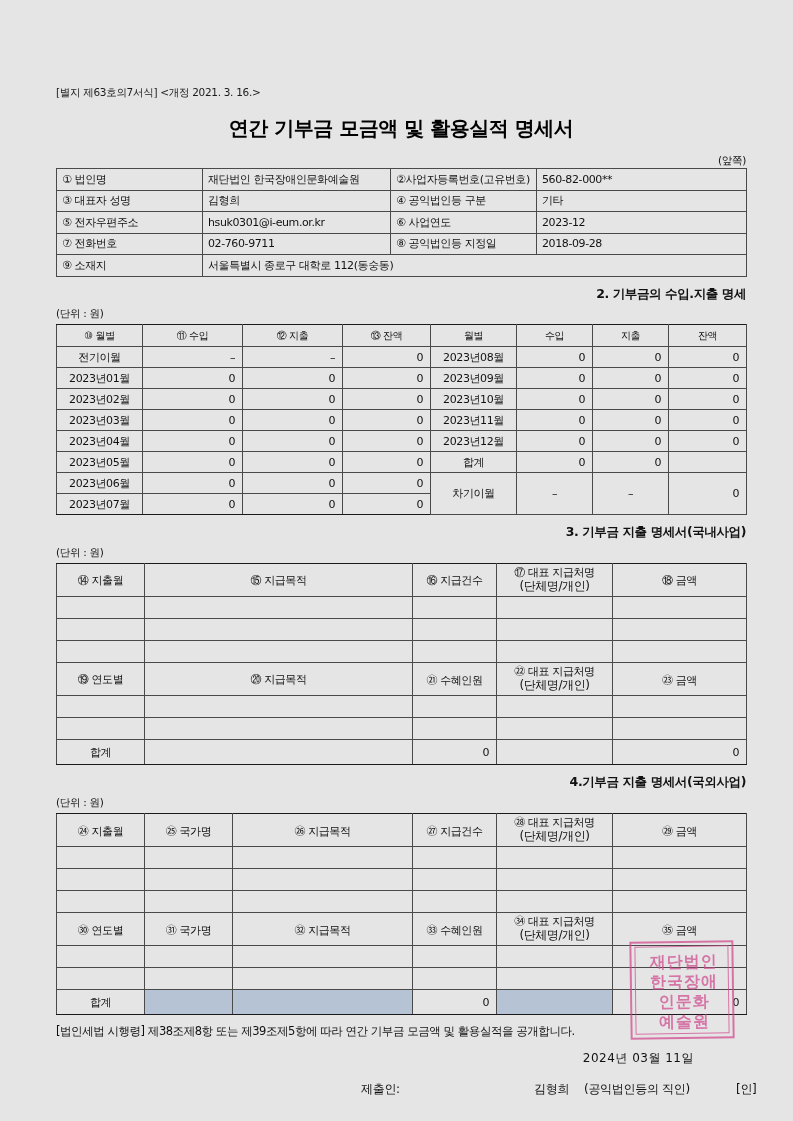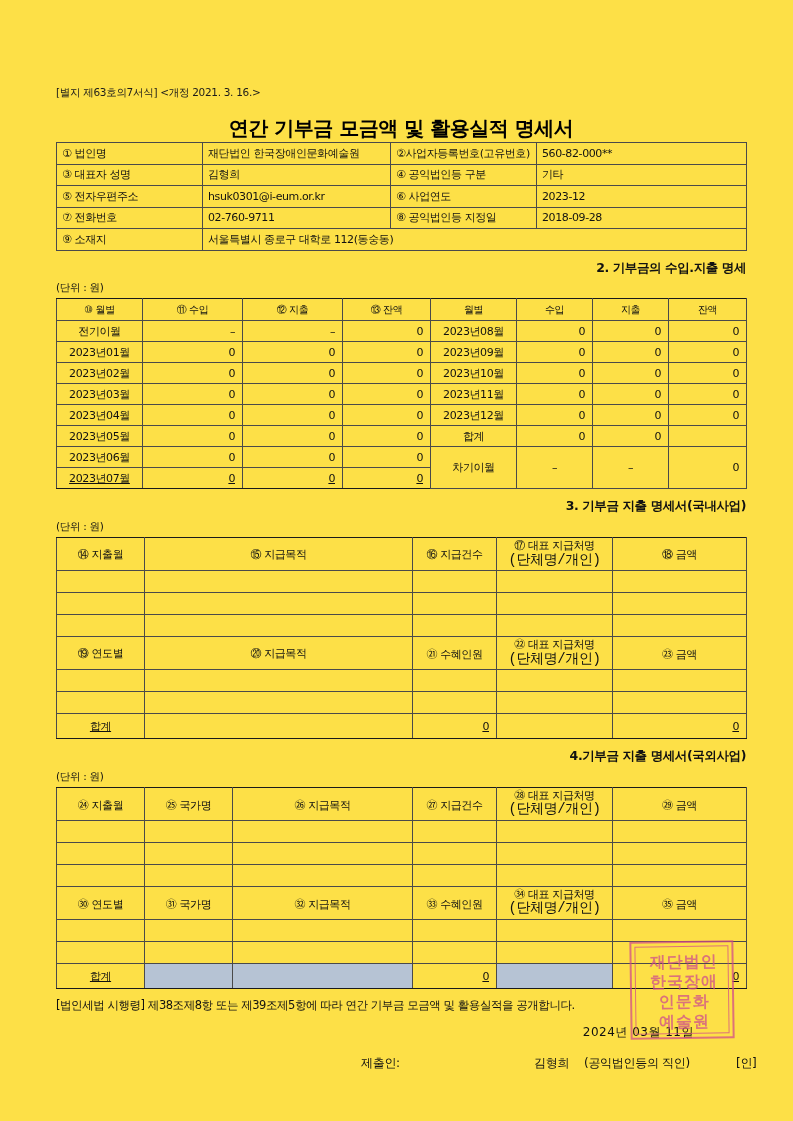--- a/index.html
+++ b/index.html
@@ -11,21 +11,21 @@
   body {
     font-family: "DejaVu Sans", "Liberation Sans", sans-serif;
     color: #111111;
     -webkit-font-smoothing: antialiased;
   }
   .page {
     position: relative;
     width: 793px;
     height: 1121px;
     margin: 0 auto;
-    background: #fde047;
+    background: #e5e5e5;
     overflow: hidden;
     box-sizing: border-box;
     padding-left: 44px;
   }
   .sheet {
     position: absolute;
     left: 56px;
     top: 0;
     width: 690px;
   }
@@ -96,24 +96,24 @@
   .t-basic td.lbl { }
   .t-basic td.lbl2 { }
   .t-io td { height: 20px; text-align: center; }
   .t-io td.num { text-align: right; padding-right: 7px; }
   .t-io td.hd { font-size: 10px; }
   .t-io tr.hdr td { height: 21px; }
   .t-dom td, .t-ovs td { height: 20px; text-align: center; }
   .t-dom td.num, .t-ovs td.num { text-align: right; padding-right: 7px; }
   .t-dom td.blank, .t-ovs td.blank { height: 21px; }
   .hdr2 { line-height: 1.12; white-space: normal; padding: 1px 2px; }
-  .hdr2 .sub { font-size: 14px; display: block; font-family: Liberation Mono, monospace; }
+  .hdr2 .sub { font-size: 12px; display: block; }
   .shaded { background: #b6c3d4; }
   .thick-top { border-top-width: 1.5px; border-top-color: #1a1a1a; }
-  .thick-bot { border-bottom-width: 1.5px; border-bottom-color: #1a1a1a; text-decoration: underline; }
+  .thick-bot { border-bottom-width: 1.5px; border-bottom-color: #1a1a1a; }
 
   
   .legal {
     margin-top: 9px;
     font-size: 11.5px;
     letter-spacing: -0.45px;
     white-space: nowrap;
   }
   .date-line {
     margin-top: 11px;
@@ -189,20 +189,21 @@
   }
 </style>
 </head>
 <body>
 
 <div class="page">
   <div class="sheet">
 
     <div class="formcode">[별지 제63호의7서식] &lt;개정 2021. 3. 16.&gt;</div>
     <div class="doc-title">연간 기부금 모금액 및 활용실적 명세서</div>
+    <div class="side-note">(앞쪽)</div>
 
     <table class="t-basic">
       <colgroup>
         <col style="width:146px">
           <col style="width:188px">
           <col style="width:146px">
           <col style="width:210px">
       </colgroup>
       <tbody>
         <tr>

